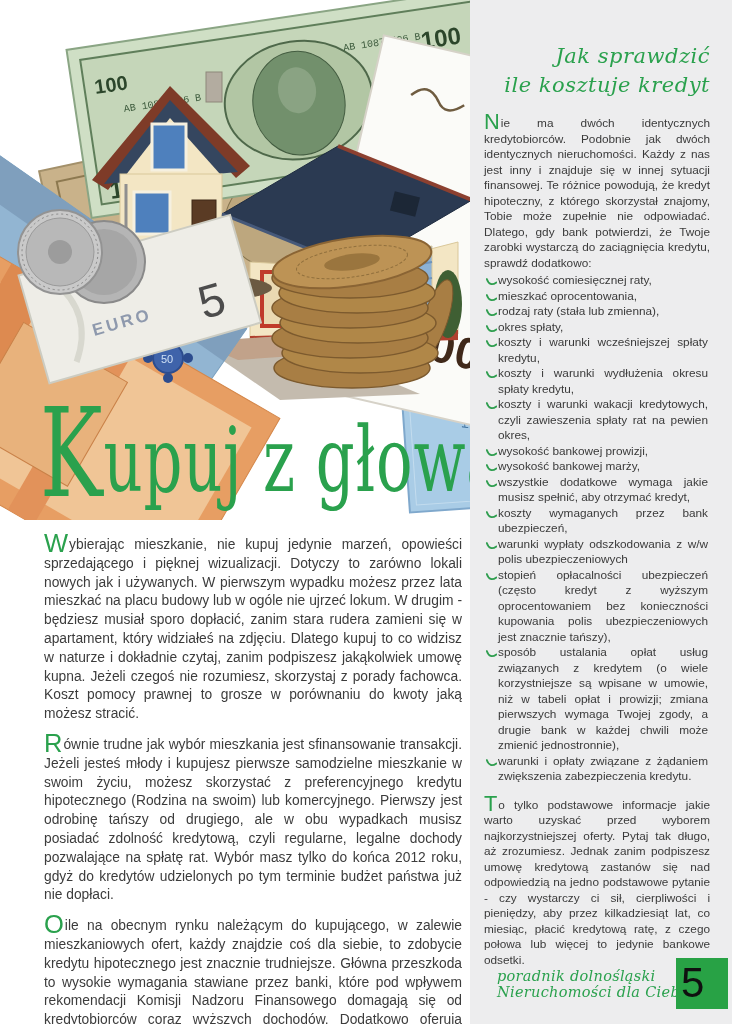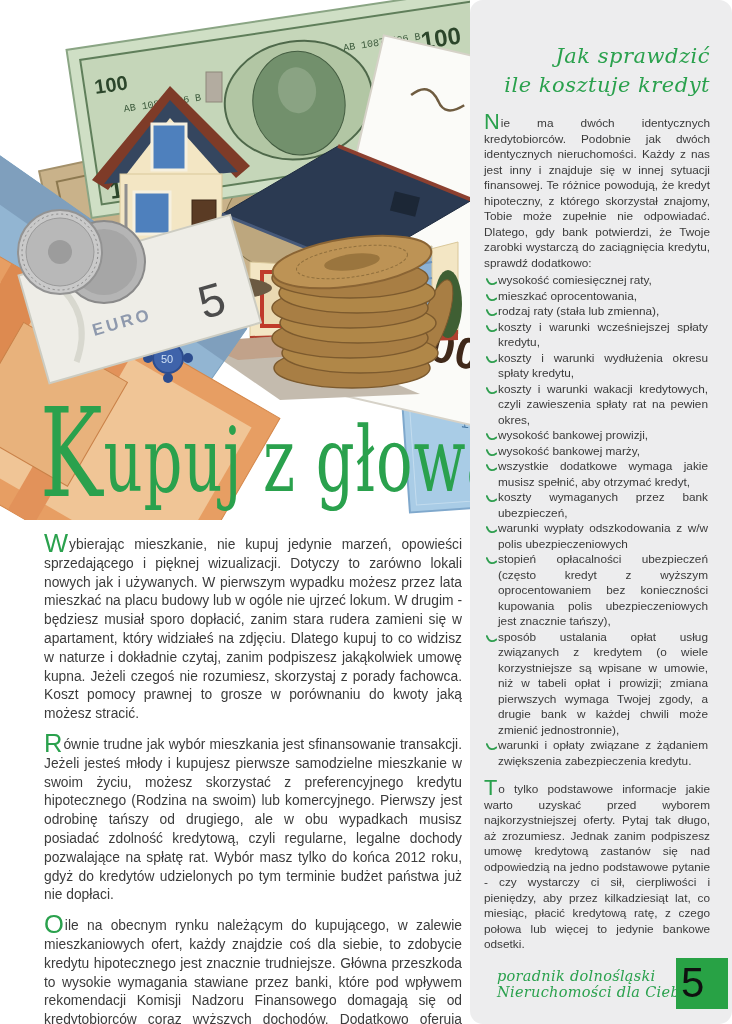--- a/index.html
+++ b/index.html
@@ -1,21 +1,21 @@
 <!DOCTYPE html>
 <html><head>
 <meta charset="utf-8">
 <style>
   html,body{margin:0;padding:0;}
   body{width:732px;height:1024px;background:#ffffff;font-family:"Liberation Sans",sans-serif;}
   .page{position:relative;width:732px;height:1024px;overflow:hidden;background:#ffffff;}
 
   
   .sidebar{position:absolute;left:470px;top:0;width:262px;height:1024px;background:#ededee;
-           box-sizing:border-box;padding:42px 22px 0 14px;color:#3a3a3a;border-radius:13px;}
+           box-sizing:border-box;padding:42px 22px 0 14px;color:#3a3a3a;}
   .sb-title{font-family:"DejaVu Serif",serif;font-style:italic;color:#2aa14d;
             font-size:21px;line-height:29px;text-align:right;letter-spacing:.5px;margin-bottom:16px;}
   .sb-text{font-size:11.8px;line-height:15.5px;text-align:justify;}
   .sb-text p{margin:0;}
   .sb-outro{margin-top:13px !important;}
   ul.checks{list-style:none;margin:2px;padding:0;}
   ul.checks li{position:relative;padding-left:12px;font-size:11.8px;line-height:15.5px;text-align:justify;}
   .tick{position:absolute;left:0;top:3px;width:11px;height:9px;display:inline-block;}
   .dc{color:#2aa14d;font-size:1.85em;line-height:0;vertical-align:-0.1em;padding-right:1px;}
 
@@ -203,20 +203,23 @@
                 <path d="M0.8,1 C2.8,6.5 6,7.6 10.4,4.4" fill="none" stroke="#2f9e4f" stroke-width="1.8" stroke-linecap="round"></path>
               </svg></span><span>wysokość comiesięcznej  raty,</span></li>
         <li><span class="tick"><svg width="11" height="9">
                 <path d="M0.8,1 C2.8,6.5 6,7.6 10.4,4.4" fill="none" stroke="#2f9e4f" stroke-width="1.8" stroke-linecap="round"></path>
               </svg></span><span>mieszkać oprocentowania,</span></li>
         <li><span class="tick"><svg width="11" height="9">
                 <path d="M0.8,1 C2.8,6.5 6,7.6 10.4,4.4" fill="none" stroke="#2f9e4f" stroke-width="1.8" stroke-linecap="round"></path>
               </svg></span><span>rodzaj raty (stała lub zmienna),</span></li>
         <li><span class="tick"><svg width="11" height="9">
                 <path d="M0.8,1 C2.8,6.5 6,7.6 10.4,4.4" fill="none" stroke="#2f9e4f" stroke-width="1.8" stroke-linecap="round"></path>
+              </svg></span><span>okres spłaty,</span></li>
+        <li><span class="tick"><svg width="11" height="9">
+                <path d="M0.8,1 C2.8,6.5 6,7.6 10.4,4.4" fill="none" stroke="#2f9e4f" stroke-width="1.8" stroke-linecap="round"></path>
               </svg></span><span>koszty i warunki wcześniejszej spłaty kredytu,</span></li>
         <li><span class="tick"><svg width="11" height="9">
                 <path d="M0.8,1 C2.8,6.5 6,7.6 10.4,4.4" fill="none" stroke="#2f9e4f" stroke-width="1.8" stroke-linecap="round"></path>
               </svg></span><span>koszty i warunki wydłużenia okresu spłaty kredytu,</span></li>
         <li><span class="tick"><svg width="11" height="9">
                 <path d="M0.8,1 C2.8,6.5 6,7.6 10.4,4.4" fill="none" stroke="#2f9e4f" stroke-width="1.8" stroke-linecap="round"></path>
               </svg></span><span>koszty i warunki wakacji kredytowych, czyli zawieszenia spłaty rat na pewien okres,</span></li>
         <li><span class="tick"><svg width="11" height="9">
                 <path d="M0.8,1 C2.8,6.5 6,7.6 10.4,4.4" fill="none" stroke="#2f9e4f" stroke-width="1.8" stroke-linecap="round"></path>
               </svg></span><span>wysokość bankowej prowizji,</span></li>

